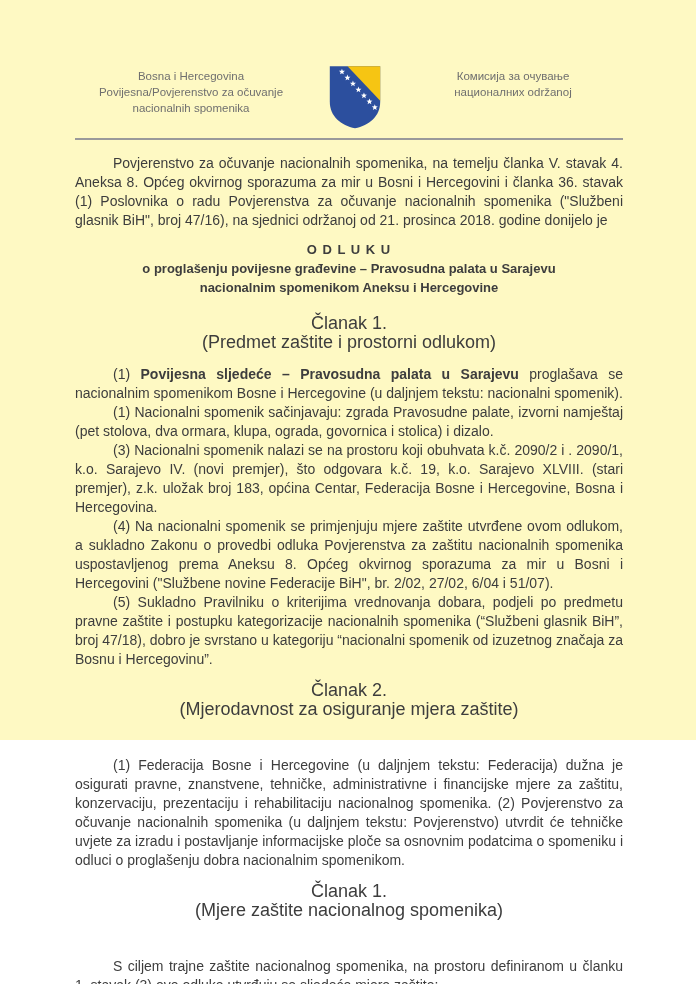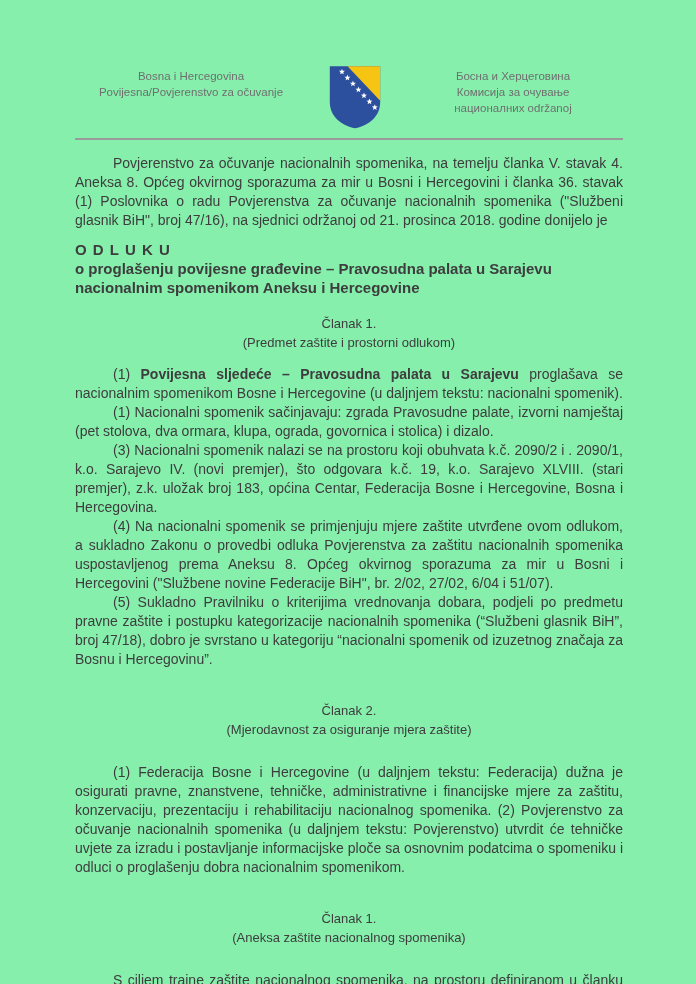--- a/index.html
+++ b/index.html
@@ -4,23 +4,23 @@
 <style>
   * { margin: 0; padding: 0; box-sizing: border-box; }
   html, body { background: #ffffff; }
   body {
     width: 696px; height: 984px;
     font-family: "Liberation Sans", sans-serif;
     color: #3d3d3d;
     overflow: hidden;
   }
   .page {
-    width: 696px; height: 984px;
+    width: 696px; height: 740px;
     padding: 64px 73px 0 75px;
-    background: #86efac;
+    background: #fef9c3;
   }
   
   .letterhead {
     display: flex;
     justify-content: space-between;
     align-items: flex-start;
   }
   .hdr-block {
     font-size: 11.5px;
     line-height: 16px;
@@ -38,37 +38,38 @@
   }
   
   .para {
     font-size: 14px;
     line-height: 19px;
     text-align: justify;
     text-indent: 38px;
   }
   .intro { margin-top: 14px; }
   .title-block { margin-top: 10px; }
-  .title-line { font-size: 15px; line-height: 19px; font-weight: bold; text-align: left; }
+  .title-line { font-size: 13px; line-height: 19px; font-weight: bold; text-align: center; }
   .decision-title { letter-spacing: 1px; }
   .article-head { margin-top: 17px; }
-  .article-head p { font-size: 13px; line-height: 19px; text-align: center; }
-  .article-head.gap-lg { margin-top: 32px; }
+  .article-head p { font-size: 18px; line-height: 19px; text-align: center; }
+  .article-head.gap-lg { margin-top: 12px; }
   .article-body { margin-top: 13px; }
-  .article-body.gap-lg { margin-top: 24px; }
+  .article-body.gap-lg { margin-top: 37px; }
 </style>
 </head>
 <body>
 
 <div class="page">
 
   <header class="letterhead">
     <div class="hdr-block hdr-left">
       <div>Bosna i Hercegovina</div>
       <div>Povijesna/Povjerenstvo za očuvanje</div>
+      <div>nacionalnih spomenika</div>
     </div>
 
     <div class="emblem">
       <svg width="56" height="66" viewBox="0 0 60 70" xmlns="http://www.w3.org/2000/svg">
         <defs>
           <polygon id="star" points="0,-3.4 0.85,-1.17 3.23,-1.05 1.38,0.45 2,2.75 0,1.45 -2,2.75 -1.38,0.45 -3.23,-1.05 -0.85,-1.17"></polygon>
         </defs>
         <path d="M3,2 H57 V40 C57,56 45,65 30,68.5 C15,65 3,56 3,40 Z" fill="#2c4f9e"></path>
         <polygon points="22,2 57,2 57,39" fill="#f6c513"></polygon>
         <g fill="#ffffff">
@@ -77,21 +78,20 @@
           <use href="#star" transform="translate(27.8,20.8)"></use>
           <use href="#star" transform="translate(33.7,27.2)"></use>
           <use href="#star" transform="translate(39.6,33.6)"></use>
           <use href="#star" transform="translate(45.5,40)"></use>
           <use href="#star" transform="translate(51.2,46.2)"></use>
         </g>
       </svg>
     </div>
 
     <div class="hdr-block hdr-right">
-      <div>Босна и Херцеговина</div>
       <div>Комисија за очување</div>
       <div>националних održanoj</div>
     </div>
   </header>
 
   <hr class="rule">
 
   <main>
 
     <p class="para intro">Povjerenstvo za očuvanje nacionalnih spomenika, na temelju članka V. stavak 4. Aneksa 8. Općeg okvirnog sporazuma za mir u Bosni i Hercegovini i članka 36. stavak (1) Poslovnika o radu Povjerenstva za očuvanje nacionalnih spomenika ("Službeni glasnik BiH", broj 47/16), na sjednici održanoj od 21. prosinca 2018. godine donijelo je</p>
@@ -117,20 +117,20 @@
     <div class="article-head gap-lg">
       <p>Članak 2.</p>
       <p>(Mjerodavnost za osiguranje mjera zaštite)</p>
     </div>
     <div class="article-body gap-lg">
       <p class="para">(1) Federacija Bosne i Hercegovine (u daljnjem tekstu: Federacija) dužna je osigurati pravne, znanstvene, tehničke, administrativne i financijske mjere za zaštitu, konzervaciju, prezentaciju i rehabilitaciju nacionalnog spomenika. (2) Povjerenstvo za očuvanje nacionalnih spomenika (u daljnjem tekstu: Povjerenstvo) utvrdit će tehničke uvjete za izradu i postavljanje informacijske ploče sa osnovnim podatcima o spomeniku i odluci o proglašenju dobra nacionalnim spomenikom.</p>
     </div>
 
     <div class="article-head gap-lg">
       <p>Članak 1.</p>
-      <p>(Aneksa zaštite nacionalnog spomenika)</p>
+      <p>(Mjere zaštite nacionalnog spomenika)</p>
     </div>
     <div class="article-body gap-lg">
       <p class="para">S ciljem trajne zaštite nacionalnog spomenika, na prostoru definiranom u članku 1. stavak (3) ove odluke utvrđuju se sljedeće mjere zaštite:</p>
     </div>
 
   </main>
 </div>
 
 </body></html>

